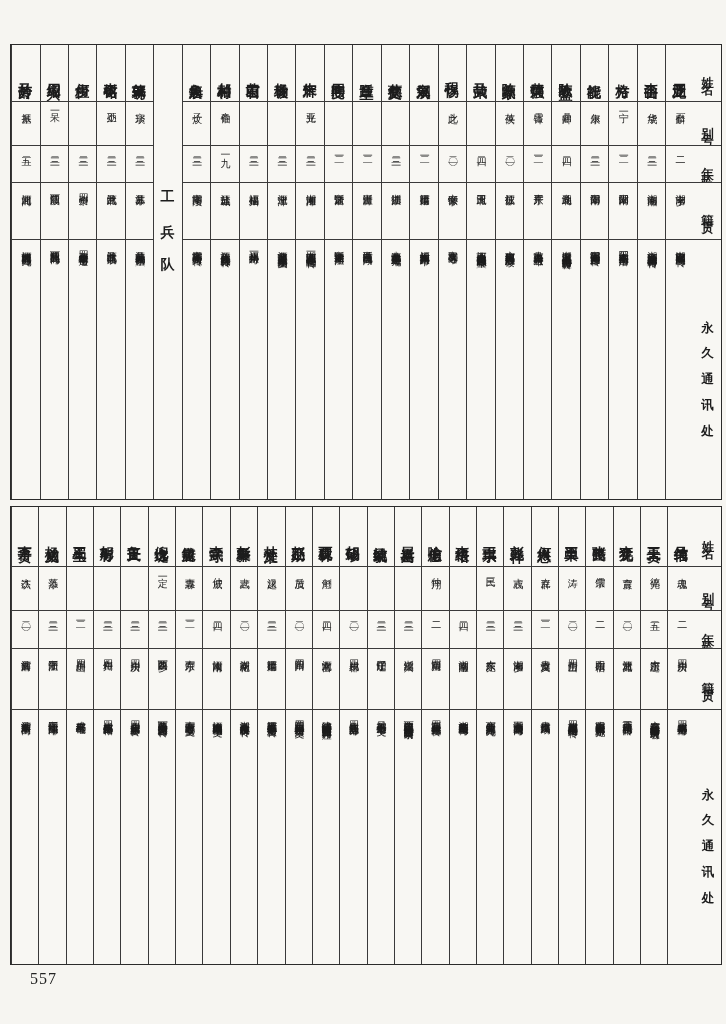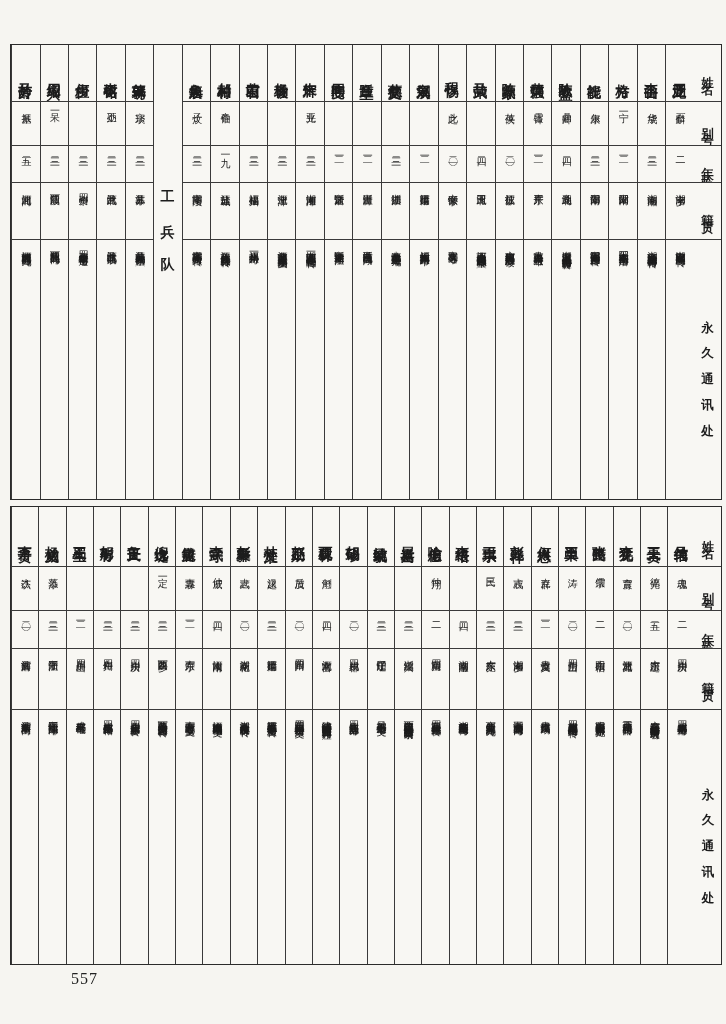--- a/index.html
+++ b/index.html
@@ -53,21 +53,21 @@
   .hcol .cell { align-items:center; padding-top:0; }
   .hcol .vtxt { font-size:12.5px; font-weight:bold; letter-spacing:7px; line-height:1; }
   .hcol .c-addr .vtxt { letter-spacing:26px; padding-top:10px; }
   
   .divcol { justify-content:flex-start; }
   .divcol .cell { border-bottom:none; height:100%; align-items:flex-start; }
   .divcol .vtxt { font-size:14px; font-weight:bold; letter-spacing:34px; padding-top:130px; line-height:1; }
   .page-number {
     position:absolute; left:30px; top:970px;
     font-family:"Liberation Serif", serif;
-    font-size:16px; color:#222; letter-spacing:1px;margin-left:41px;
+    font-size:16px; color:#222; letter-spacing:1px;
   }
 </style>
 </head>
 <body>
 
 <div class="page">
   <div id="table-top" class="vtable">
       <div class="col hcol">
         <div class="cell c-name">
           <span class="vtxt">姓名</span>

